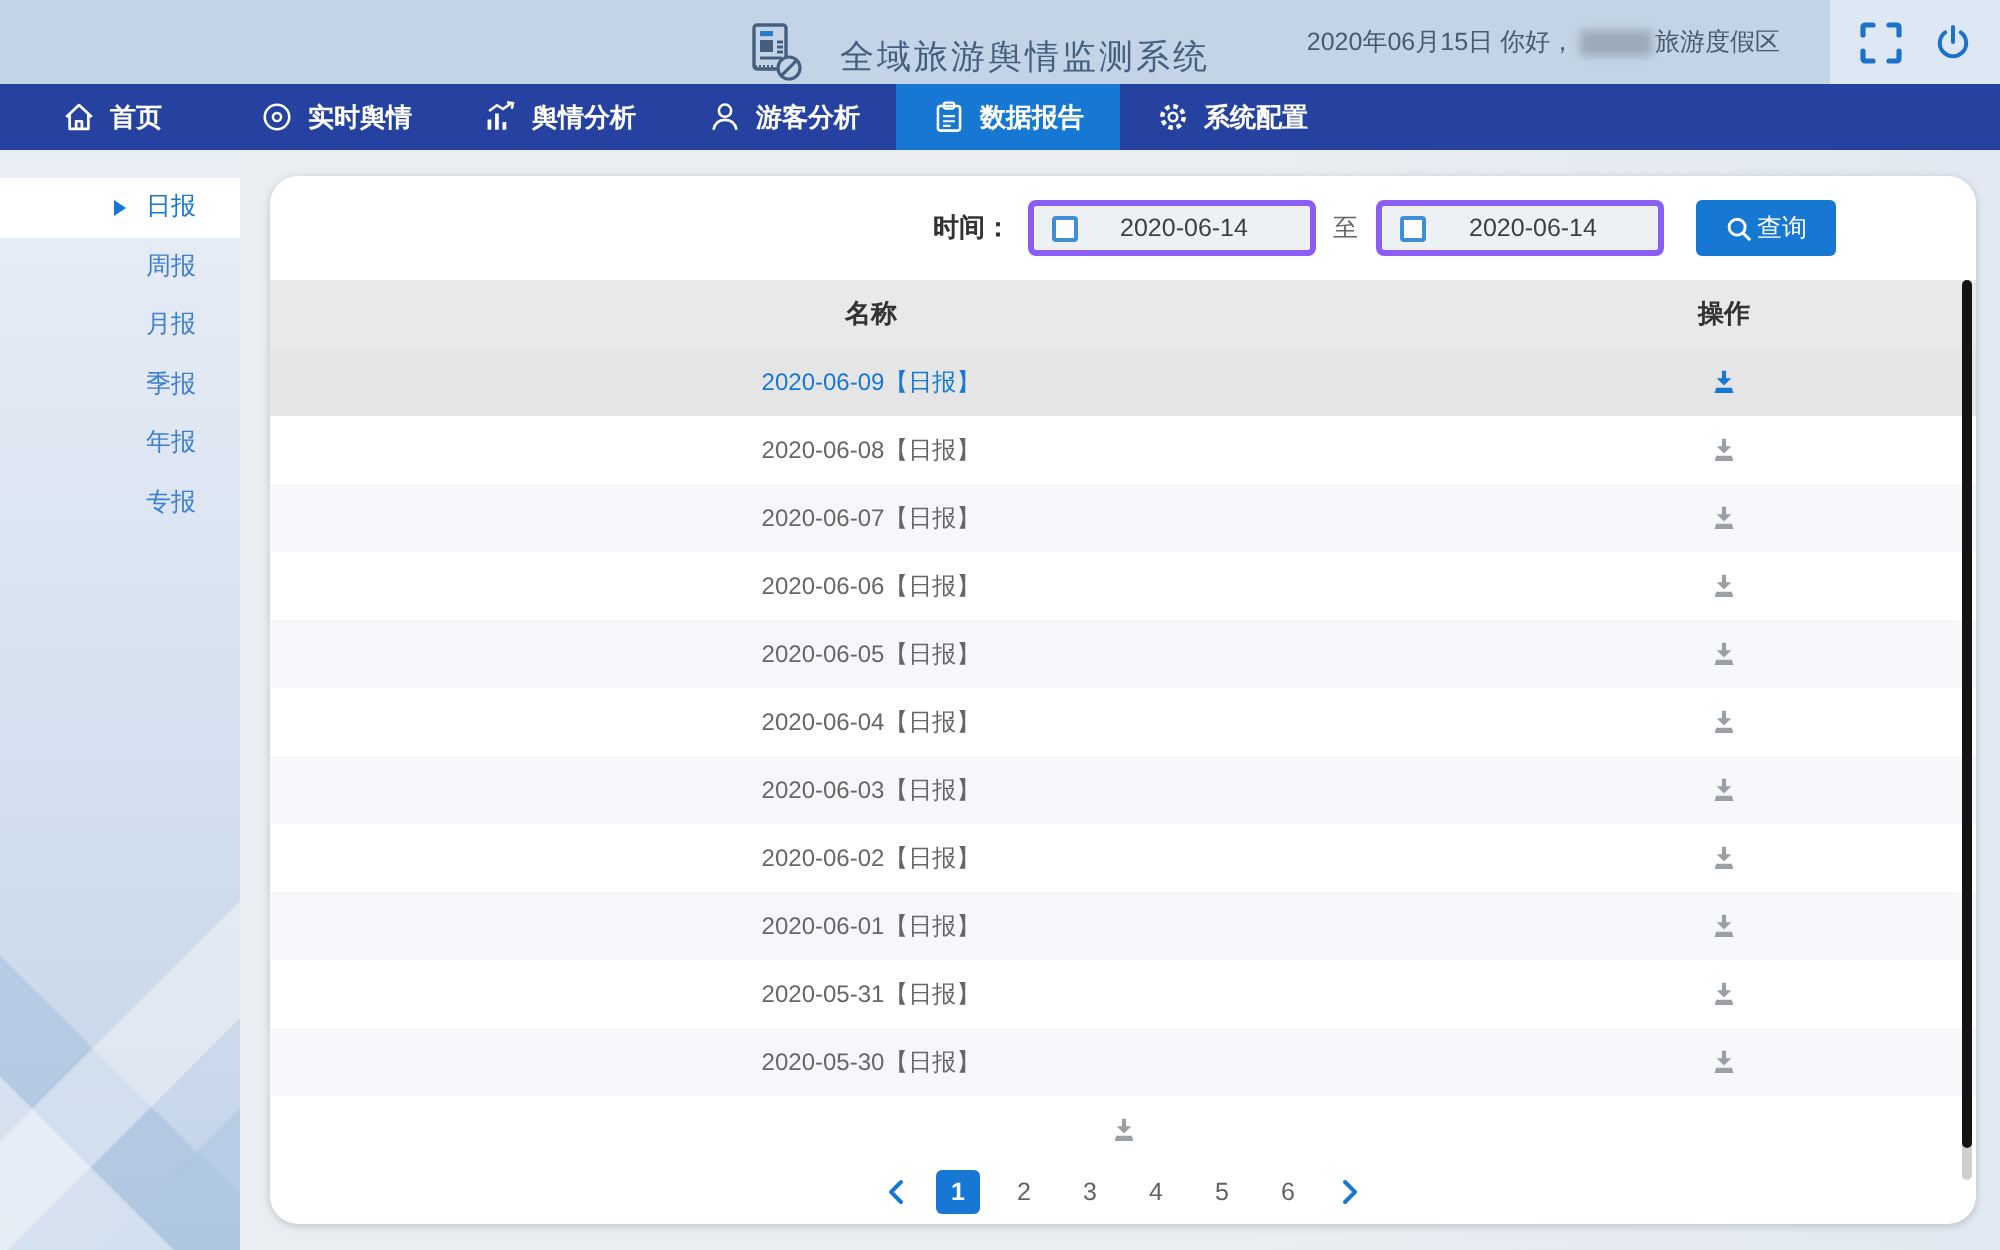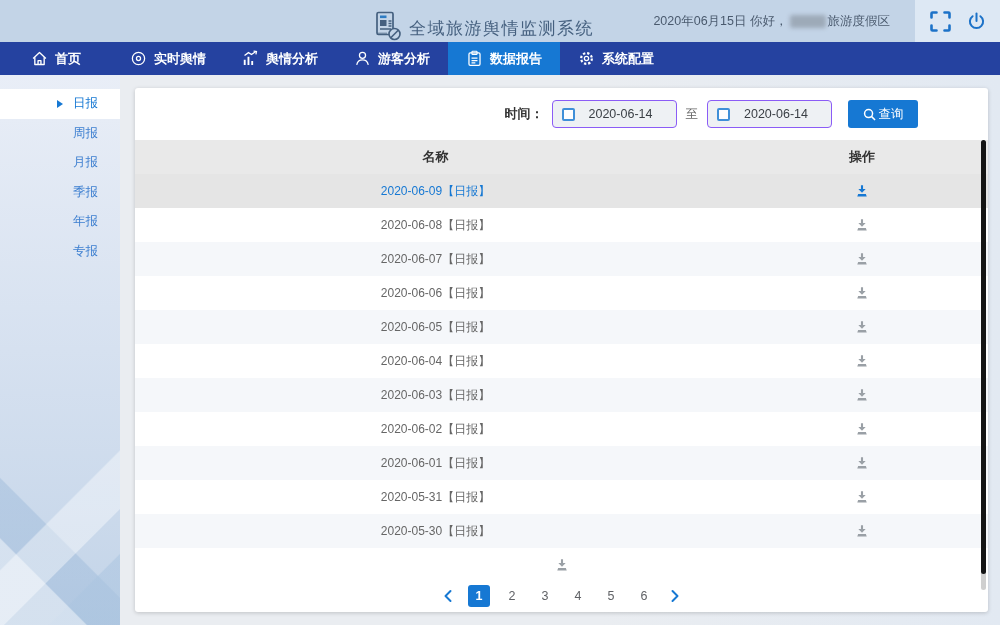--- a/index.html
+++ b/index.html
@@ -1,21 +1,21 @@
 <!DOCTYPE html>
 <html><head>
 <meta charset="utf-8">
 <style>
   * { margin:0; padding:0; box-sizing:border-box; }
   html,body { width:1000px; height:625px; }
   body { font-family:"Liberation Sans","DejaVu Sans",sans-serif; overflow:hidden; background:#e9edf2; }
 
   
   .header { position:relative; height:42px; background:#c3d4e7; }
-  .brand { position:absolute; left:372px; top:0; height:56px; display:flex; align-items:center; gap:7px; }
+  .brand { position:absolute; left:372px; top:0; height:56px; display:flex; align-items:center; gap:18px; }
   .brand .title { font-size:17px; color:#45607f; letter-spacing:1.5px; font-weight:500; }
   .user-info { position:absolute; right:110px; top:0; height:42px; display:flex; align-items:center; font-size:12.5px; color:#4a5a6e; }
   .redact { display:inline-block; width:36px; height:13px; margin:0 2px; background:#9daab8; border-radius:2px; filter:blur(2px); }
   .header-actions { position:absolute; right:0; top:0; width:85px; height:42px; background:#dde8f4; display:flex; align-items:center; justify-content:space-evenly; }
   .header-actions .hicon { cursor:pointer; display:flex; }
 
   
   .nav { height:33px; background:#2542a0; display:flex; }
   .nav-item { width:112px; height:33px; display:flex; align-items:center; justify-content:center; gap:7px; color:#fff; font-size:13px; font-weight:bold; cursor:pointer; }
   .nav-item.active { background:#1678d3; }
@@ -33,25 +33,25 @@
         linear-gradient(135deg, transparent 55%, rgba(255,255,255,.4) 55.5%, rgba(255,255,255,.4) 70%, transparent 70.5%),
         linear-gradient(-135deg, transparent 62%, rgba(160,188,219,.5) 62.5%);
   }
   .side-item { position:relative; height:29.5px; line-height:29.5px; padding-left:73px; font-size:12.5px; color:#3d7fd0; cursor:pointer; z-index:2; }
   .side-item.active { background:#fff; color:#1678d3; }
   .tri { display:none; }
   .side-item.active .tri { display:block; position:absolute; left:57px; top:50%; transform:translateY(-50%); width:0; height:0;
          border-left:6px solid #1678d3; border-top:4.5px solid transparent; border-bottom:4.5px solid transparent; }
 
   
-  .card { position:absolute; left:135px; top:13px; width:853px; height:524px; background:#fff; border-radius:3px; box-shadow:0 1px 4px rgba(0,0,0,.18); }
+  .card { position:absolute; left:135px; top:13px; width:853px; height:524px; background:#fff; border-radius:14px; box-shadow:0 1px 4px rgba(0,0,0,.18); }
 
   .filter-row { height:52px; display:flex; align-items:center; justify-content:flex-end; padding-right:70px; }
   .time-label { font-size:13px; font-weight:bold; color:#333; margin-right:8px; }
-  .date-input { width:125px; height:28px; background:#eef1f4; border:1px solid #8b5cf6; border-radius:4px; display:flex; align-items:center; padding:0 9px; cursor:pointer; }
+  .date-input { width:144px; height:28px; background:#eef1f4; border:3px solid #8b5cf6; border-radius:4px; display:flex; align-items:center; padding:0 9px; cursor:pointer; }
   .date-input .cal { width:13px; height:13px; border:2px solid #3f8fd8; border-radius:2px; background:#fdfdfe; flex:none; }
   .date-input .dval { flex:1; text-align:center; font-size:12.5px; color:#3a3f45; }
   .to-label { font-size:12.5px; color:#666; margin:0 9px; }
   .query-btn { width:70px; height:28px; margin-left:16px; background:#1678d3; border:none; border-radius:3px; color:#fff; font-size:12.5px;
                display:flex; align-items:center; justify-content:center; gap:3px; cursor:pointer; }
 
   .table-header { height:34px; background:#e9e9e9; display:flex; align-items:center; font-size:13px; font-weight:bold; color:#333; }
   .col-name { width:601px; text-align:center; }
   .col-op { flex:1; text-align:center; }
 

